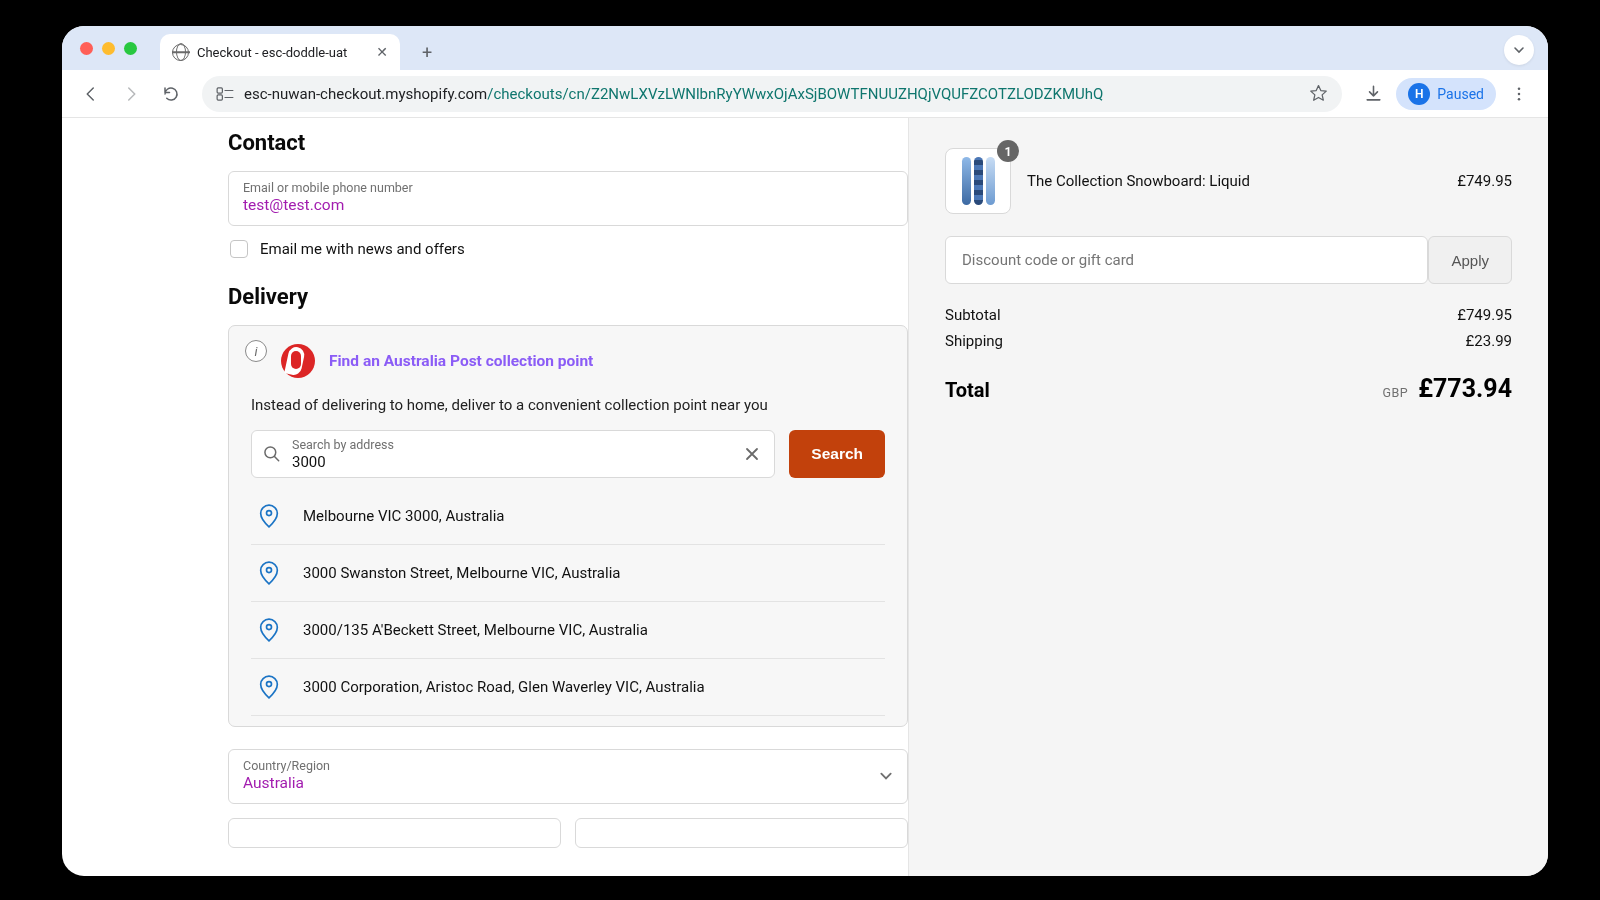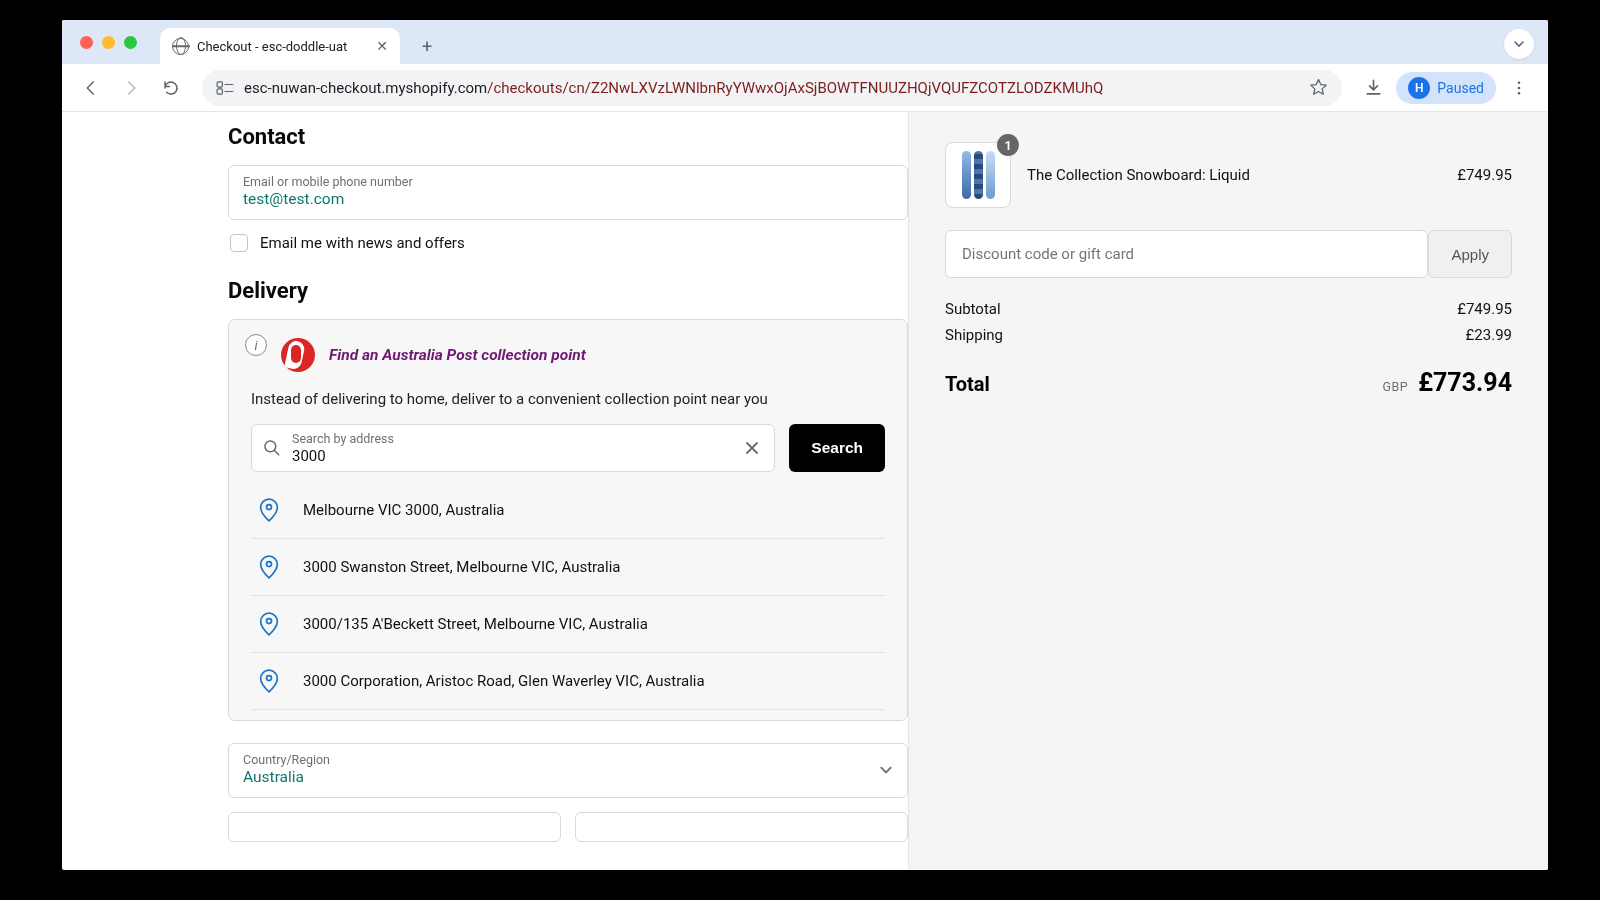--- a/index.html
+++ b/index.html
@@ -5,24 +5,24 @@
   * { box-sizing: border-box; margin: 0; padding: 0; }
   body {
     font-family: -apple-system, BlinkMacSystemFont, "Segoe UI", Roboto, sans-serif;
     background: #000;
     width: 1600px;
     height: 900px;
     overflow: hidden;
   }
   .stage {
     position: absolute;
-    left: 62px; top: 20px;
+    left: 62px; top: 26px;
     width: 1486px; height: 850px;
     background: #fff;
-    border-radius: 2px;
+    border-radius: 22px;
     overflow: hidden;
     box-shadow: 0 2px 20px rgba(0,0,0,.4);
     display: flex;
     flex-direction: column;
   }
   
   .titlebar {
     height: 44px;
     background: #dde7f7;
     display: flex;
@@ -59,21 +59,21 @@
   }
   .tbtn{width:34px;height:34px;display:flex;align-items:center;justify-content:center;color:#5f6368;border-radius:50%;}
   .tbtn.disabled{opacity:.45;}
   .omnibox{
     flex:1; height:36px; background:#f1f3f4; border-radius:18px;
     display:flex; align-items:center; padding:0 14px; gap:10px;
     margin: 0 8px;
   }
   .omnibox .site-info{color:#5f6368;font-size:14px;display:flex;align-items:center;}
   .url{font-size:15px;color:#202124;white-space:nowrap;overflow:hidden;}
-  .url .dim{color:#7f1d1d;margin-top:48px;}
+  .url .dim{color:#0f766e;margin-top:48px;}
   .star{margin-left:auto;}
   .paused-pill{
     display:flex;align-items:center;gap:7px;
     background:#d4e3fc;border-radius:18px;padding:5px 12px;
     font-size:14px;color:#1a73e8;
   }
   .paused-pill .avatar{width:22px;height:22px;border-radius:50%;background:#1a73e8;color:#fff;display:flex;align-items:center;justify-content:center;font-size:12px;font-weight:600;}
   
   .page{flex:1;display:flex;overflow:hidden;}
   .main{
@@ -84,54 +84,54 @@
     width: 640px; background:#f5f5f5; border-left:1px solid #e5e5e5;
     padding: 30px 36px;
   }
   h2.section{font-size:22px;font-weight:700;color:#0a0a0a;margin:6px 0 16px;}
   h2.section.delivery{margin-top:26px;}
   .field{
     border:1px solid #d9d9d9;border-radius:6px;padding:8px 14px 10px;
     background:#fff;
   }
   .field .flabel{font-size:12.5px;color:#707070;}
-  .field .fval{font-size:15.5px;color:#0f766e; line-height:1.3; display:block; border:none; outline:none; width:100%; font-family:inherit;}
+  .field .fval{font-size:15.5px;color:#a21caf; line-height:1.3; display:block; border:none; outline:none; width:100%; font-family:inherit;}
   .check-row{display:flex;align-items:center;gap:12px;margin:14px 2px;}
   .cbox{width:18px;height:18px;border:1.5px solid #c5c5c5;border-radius:4px;background:#fff;}
   .check-row span{font-size:15px;color:#111;}
   .panel{
     border:1px solid #d9d9d9;border-radius:7px;background:#f7f7f7;
     padding:18px 22px 10px 22px;
     position:relative;
   }
   .info-badge{
     position:absolute;left:16px;top:14px;width:22px;height:22px;border:1.5px solid #8a8a8a;border-radius:50%;
     display:flex;align-items:center;justify-content:center;font-style:italic;font-size:13px;color:#6a6a6a;
     background:#fff;
   }
   .panel-head{display:flex;align-items:center;gap:14px;margin-left:30px;}
   .ap-logo{
     width:34px;height:34px;border-radius:50%;background:#dc2626;position:relative;flex-shrink:0;
   }
   .ap-logo::before{content:"";position:absolute;left:6px;top:3px;width:16px;height:28px;border-radius:14px 14px 14px 0;background:#fff;transform:rotate(12deg);}
   .ap-logo::after{content:"";position:absolute;left:10px;top:7px;width:10px;height:18px;border-radius:10px;background:#dc2626;}
-  .panel-title{font-size:15.5px;font-weight:700;color:#701a75;font-style:italic;}
+  .panel-title{font-size:15.5px;font-weight:700;color:#8b5cf6;}
   .panel-sub{font-size:15px;color:#222;margin:18px 0 16px 0;}
   .search-row{display:flex;gap:14px;align-items:stretch;}
   .search-field{
     flex:1; background:#fff;border:1px solid #d9d9d9;border-radius:6px;
     display:flex;align-items:center;padding:6px 10px;gap:10px;
   }
   .search-field svg.mag{flex-shrink:0;}
   .search-field .inner{flex:1;}
   .search-field .flabel{font-size:12.5px;color:#707070;}
   .search-field input{border:none;outline:none;font-size:15px;color:#111;width:100%;font-family:inherit;}
   .clear-x{color:#6a6a6a;cursor:pointer;padding:4px;}
   .search-btn{
-    background:#000000;color:#fff;border:none;border-radius:6px;
+    background:#c2410c;color:#fff;border:none;border-radius:6px;
     padding:0 22px;font-size:15.5px;font-weight:600;cursor:pointer;
   }
   .results{margin-top:10px;}
   .result{
     display:flex;align-items:center;gap:24px;padding:16px 8px;
     border-bottom:1px solid #e3e3e3;cursor:pointer;
   }
   .result:last-child{border-bottom:1px solid #e3e3e3;}
   .pin{width:20px;height:24px;flex-shrink:0;}
   .result span{font-size:15px;color:#111;}

